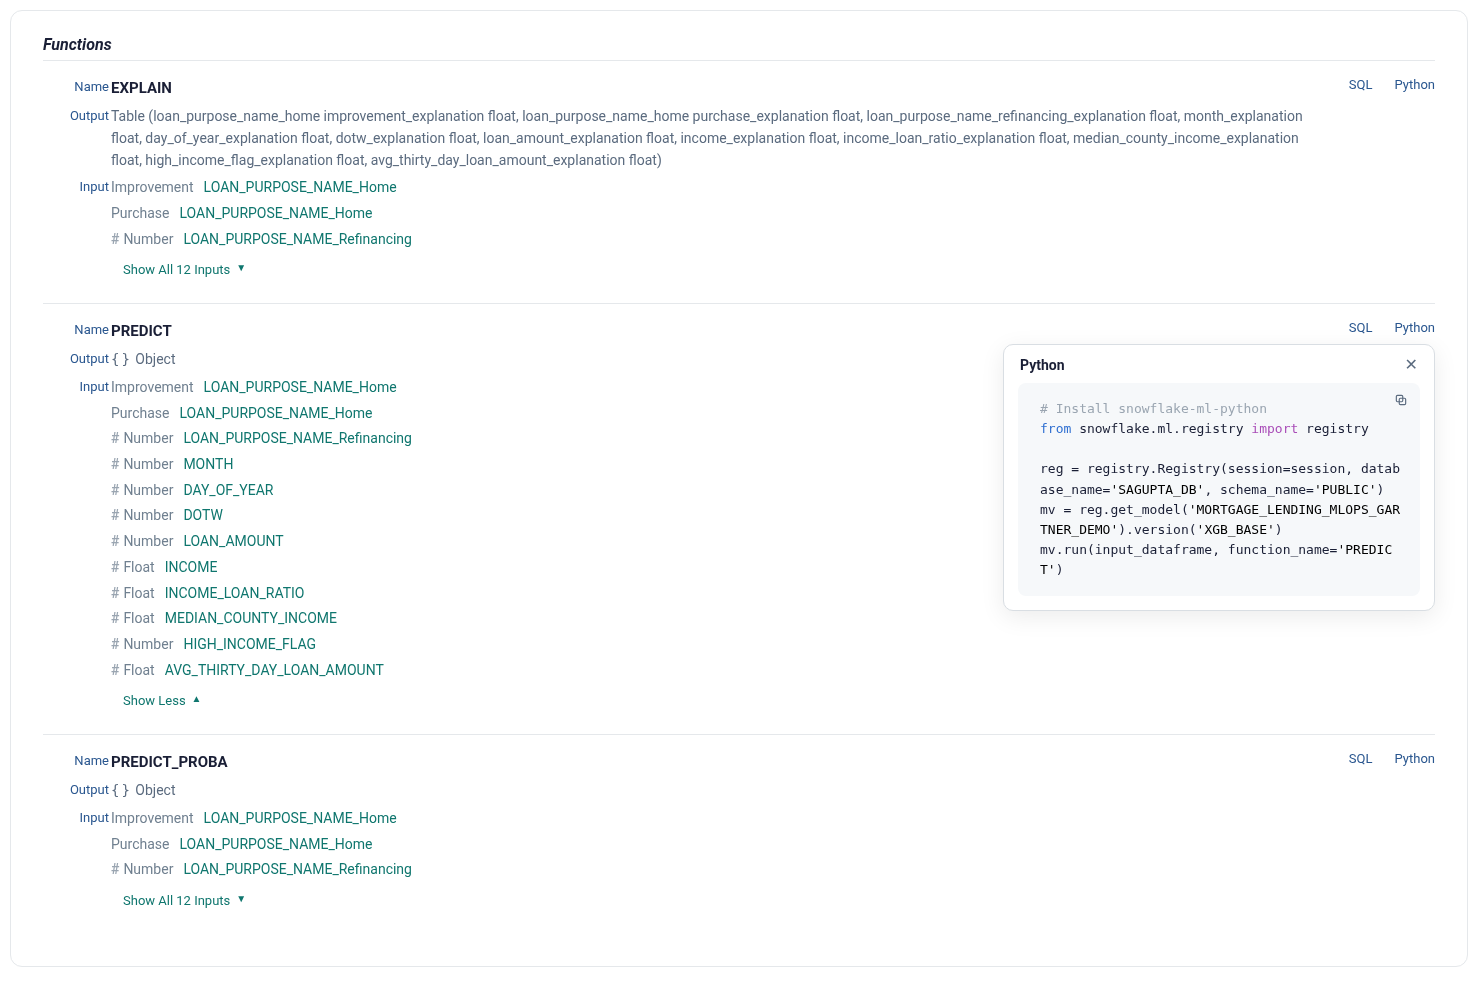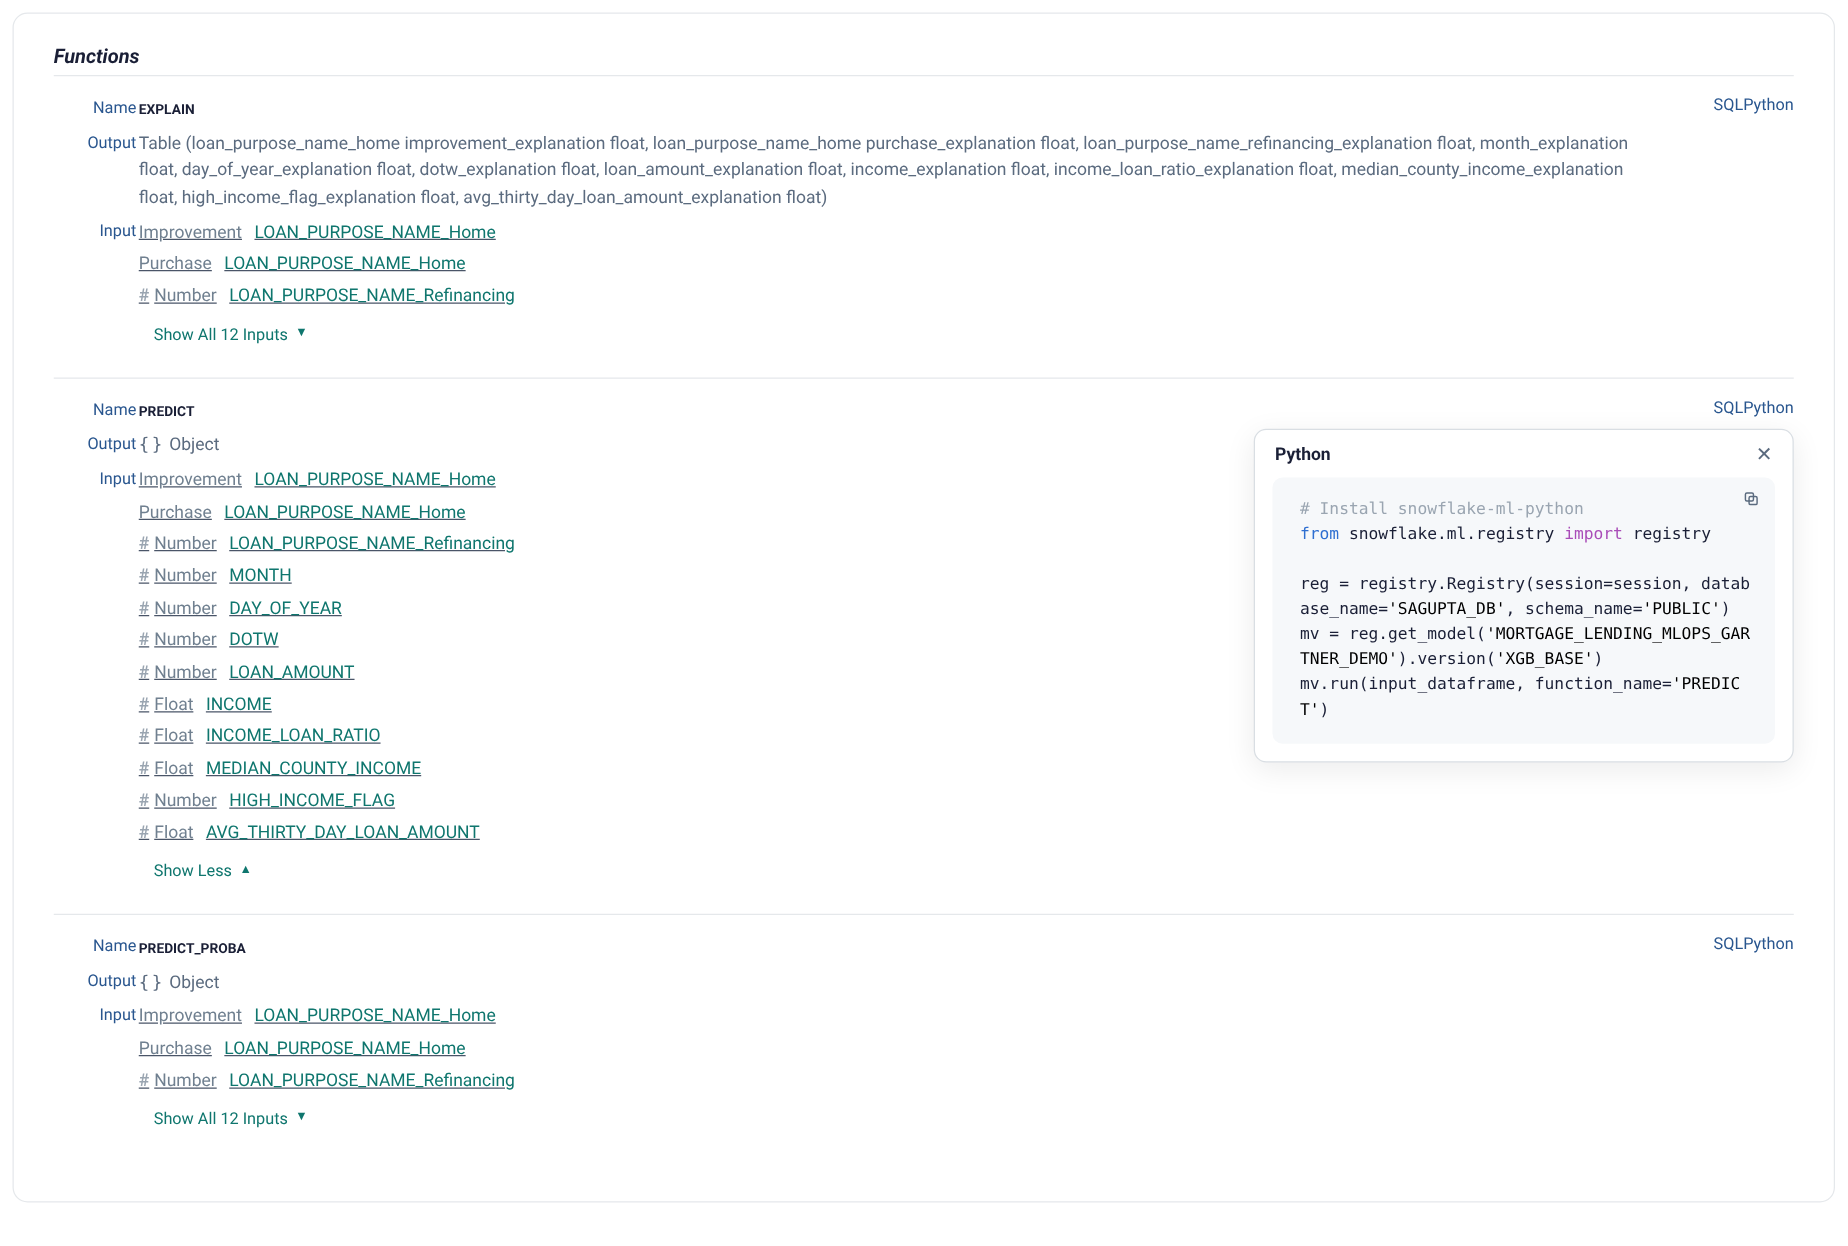--- a/index.html
+++ b/index.html
@@ -43,44 +43,45 @@
   }
   .value-col {
     flex: 1;
     font-size: 14px;
     line-height: 1.55;
     color: #4a5568;
     padding-right: 120px;
   }
   .func-name {
     font-weight: 700;
-    font-size: 11px;
+    font-size: 15px;
     color: #1a1f36;
   }
   .output-text { color: #5b6b7f; }
   .brackets { color: #5b6b7f; letter-spacing: 2px; font-family: monospace; }
-  .input-item { display: flex; align-items: center; margin-bottom: 4px; text-decoration: underline; }
+  .input-item { display: flex; align-items: center; margin-bottom: 4px; }
   .input-type { color: #708090; margin-right: 10px; display: inline-flex; align-items: center; }
   .input-name { color: #0f766e; }
   .hash-icon { color: #9aa5b1; margin-right: 4px; font-weight: 600; }
   .toggle-row {
     margin-top: 6px;
     margin-left: 12px;
     color: #0f766e;
     font-size: 13px;
     display: inline-flex;
     align-items: flex-start;
     cursor: pointer;
   }
   .chevron { margin-left: 6px; font-size: 10px; }
   .actions {
     position: absolute;
     top: 16px;
     right: 0;
     display: flex;
+    gap: 22px;
     text-align: right;
   }
   .action-link {
     color: #29568f;
     font-size: 13px;
     cursor: pointer;
   }
   .popover {
     position: absolute;
     top: 40px;

